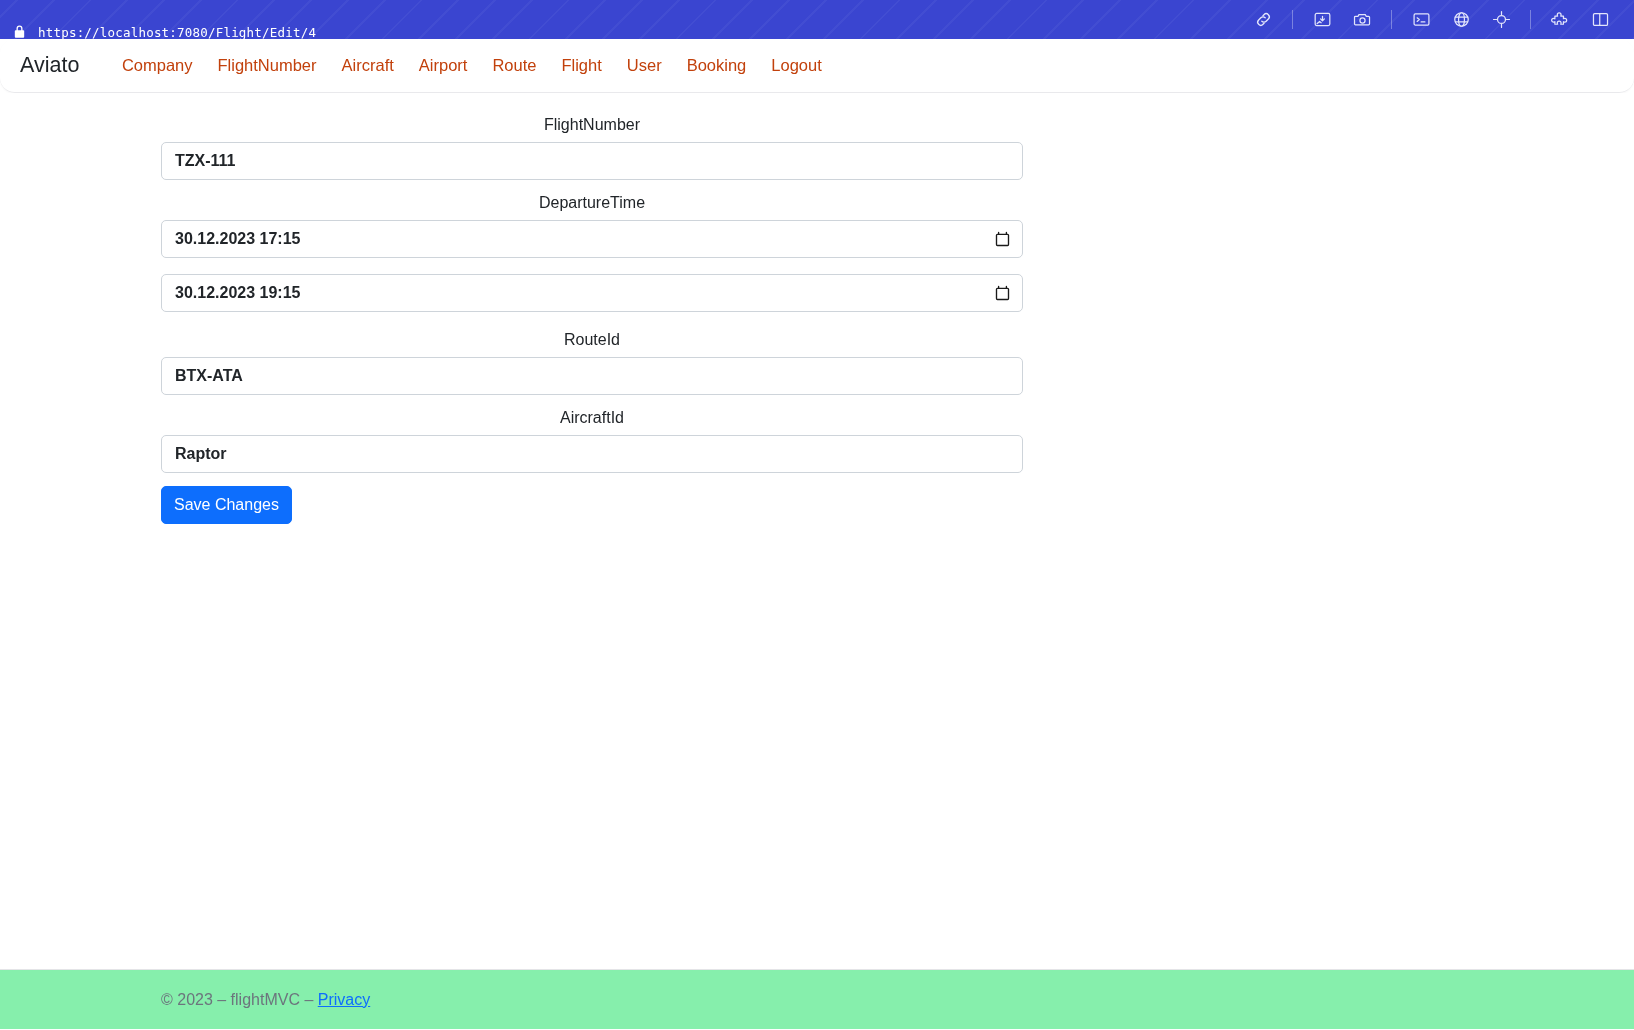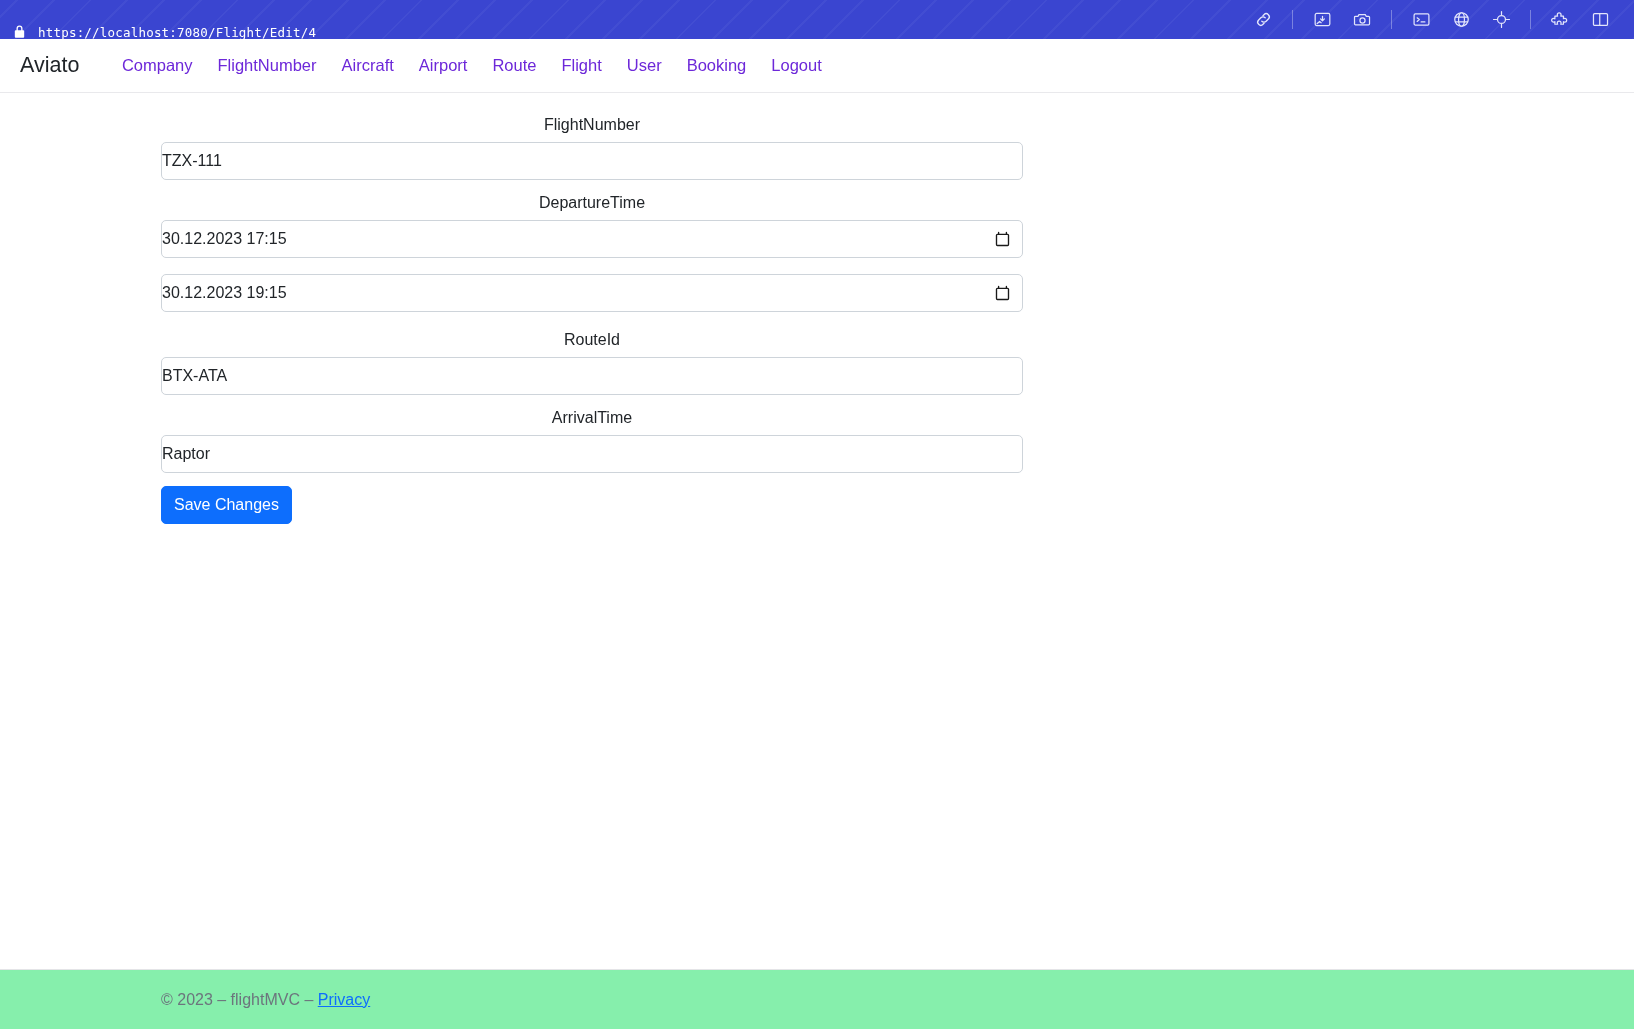--- a/index.html
+++ b/index.html
@@ -83,41 +83,42 @@
   
   .navbar {
     height: 54px;
     background: #ffffff;
     border-bottom: 1px solid #e9e9ec;
     box-shadow: 0 1px 2px rgba(0,0,0,0.035);
     display: flex;
     align-items: center;
     box-sizing: border-box;
     padding: 0 12px 0 12px;
+    border-radius: 15px;
   }
   .brand {
     font-size: 21.5px;
     color: #212529;
     text-decoration: none;
     line-height: 1;
     padding: 0 8px;
     margin-right: 22px;
     white-space: nowrap;
   }
   .nav-links {
     display: flex;
     align-items: center;
     gap: 0px;
     list-style: none;
     margin: 0;
     padding: 0;
   }
   .nav-link {
     font-size: 16.5px;
-    color: #6d28d9;
+    color: #c2410c;
     text-decoration: none;
     padding: 8px 12.5px;
     line-height: 1;
     white-space: nowrap;
     display: block;
   }
 
   
   .page {
     height: 876px;
@@ -139,30 +140,31 @@
     color: #212529;
     margin: 0 0 5px 0;
     padding: 0;
     text-align: center;
   }
   .form-control {
     box-sizing: border-box;
     display: block;
     width: 862px;
     height: 38px;
-    padding: 6px 0;
+    padding: 6px 13px;
     font-family: "Liberation Sans", sans-serif;
     font-size: 16px;
     line-height: 1.5;
     color: #212529;
     background-color: #ffffff;
     border: 1px solid #ced4da;
     border-radius: 5px;
     outline: none;
     margin: 0 0 11px 0;
+    font-weight: bold;
   }
   .date-field {
     position: relative;
     width: 862px;
     margin-bottom: 11px;
   }
   .date-field .form-control {
     margin-bottom: 16px;
     padding-right: 40px;
   }
@@ -359,21 +361,21 @@
     </div>
 
     
     <div class="form-group">
       <label class="form-label">RouteId</label>
       <input class="form-control" type="text" value="BTX-ATA" style="">
     </div>
 
     
     <div class="form-group">
-      <label class="form-label">ArrivalTime</label>
+      <label class="form-label">AircraftId</label>
       <input class="form-control" type="text" value="Raptor" style="">
     </div>
 
     <button type="submit" class="btn-primary">Save Changes</button>
   </form>
 </main>
 
 <footer class="footer">
   <span class="footer-text">
     <span>© 2023 – flightMVC – </span><a class="footer-link" href="#">Privacy</a>

